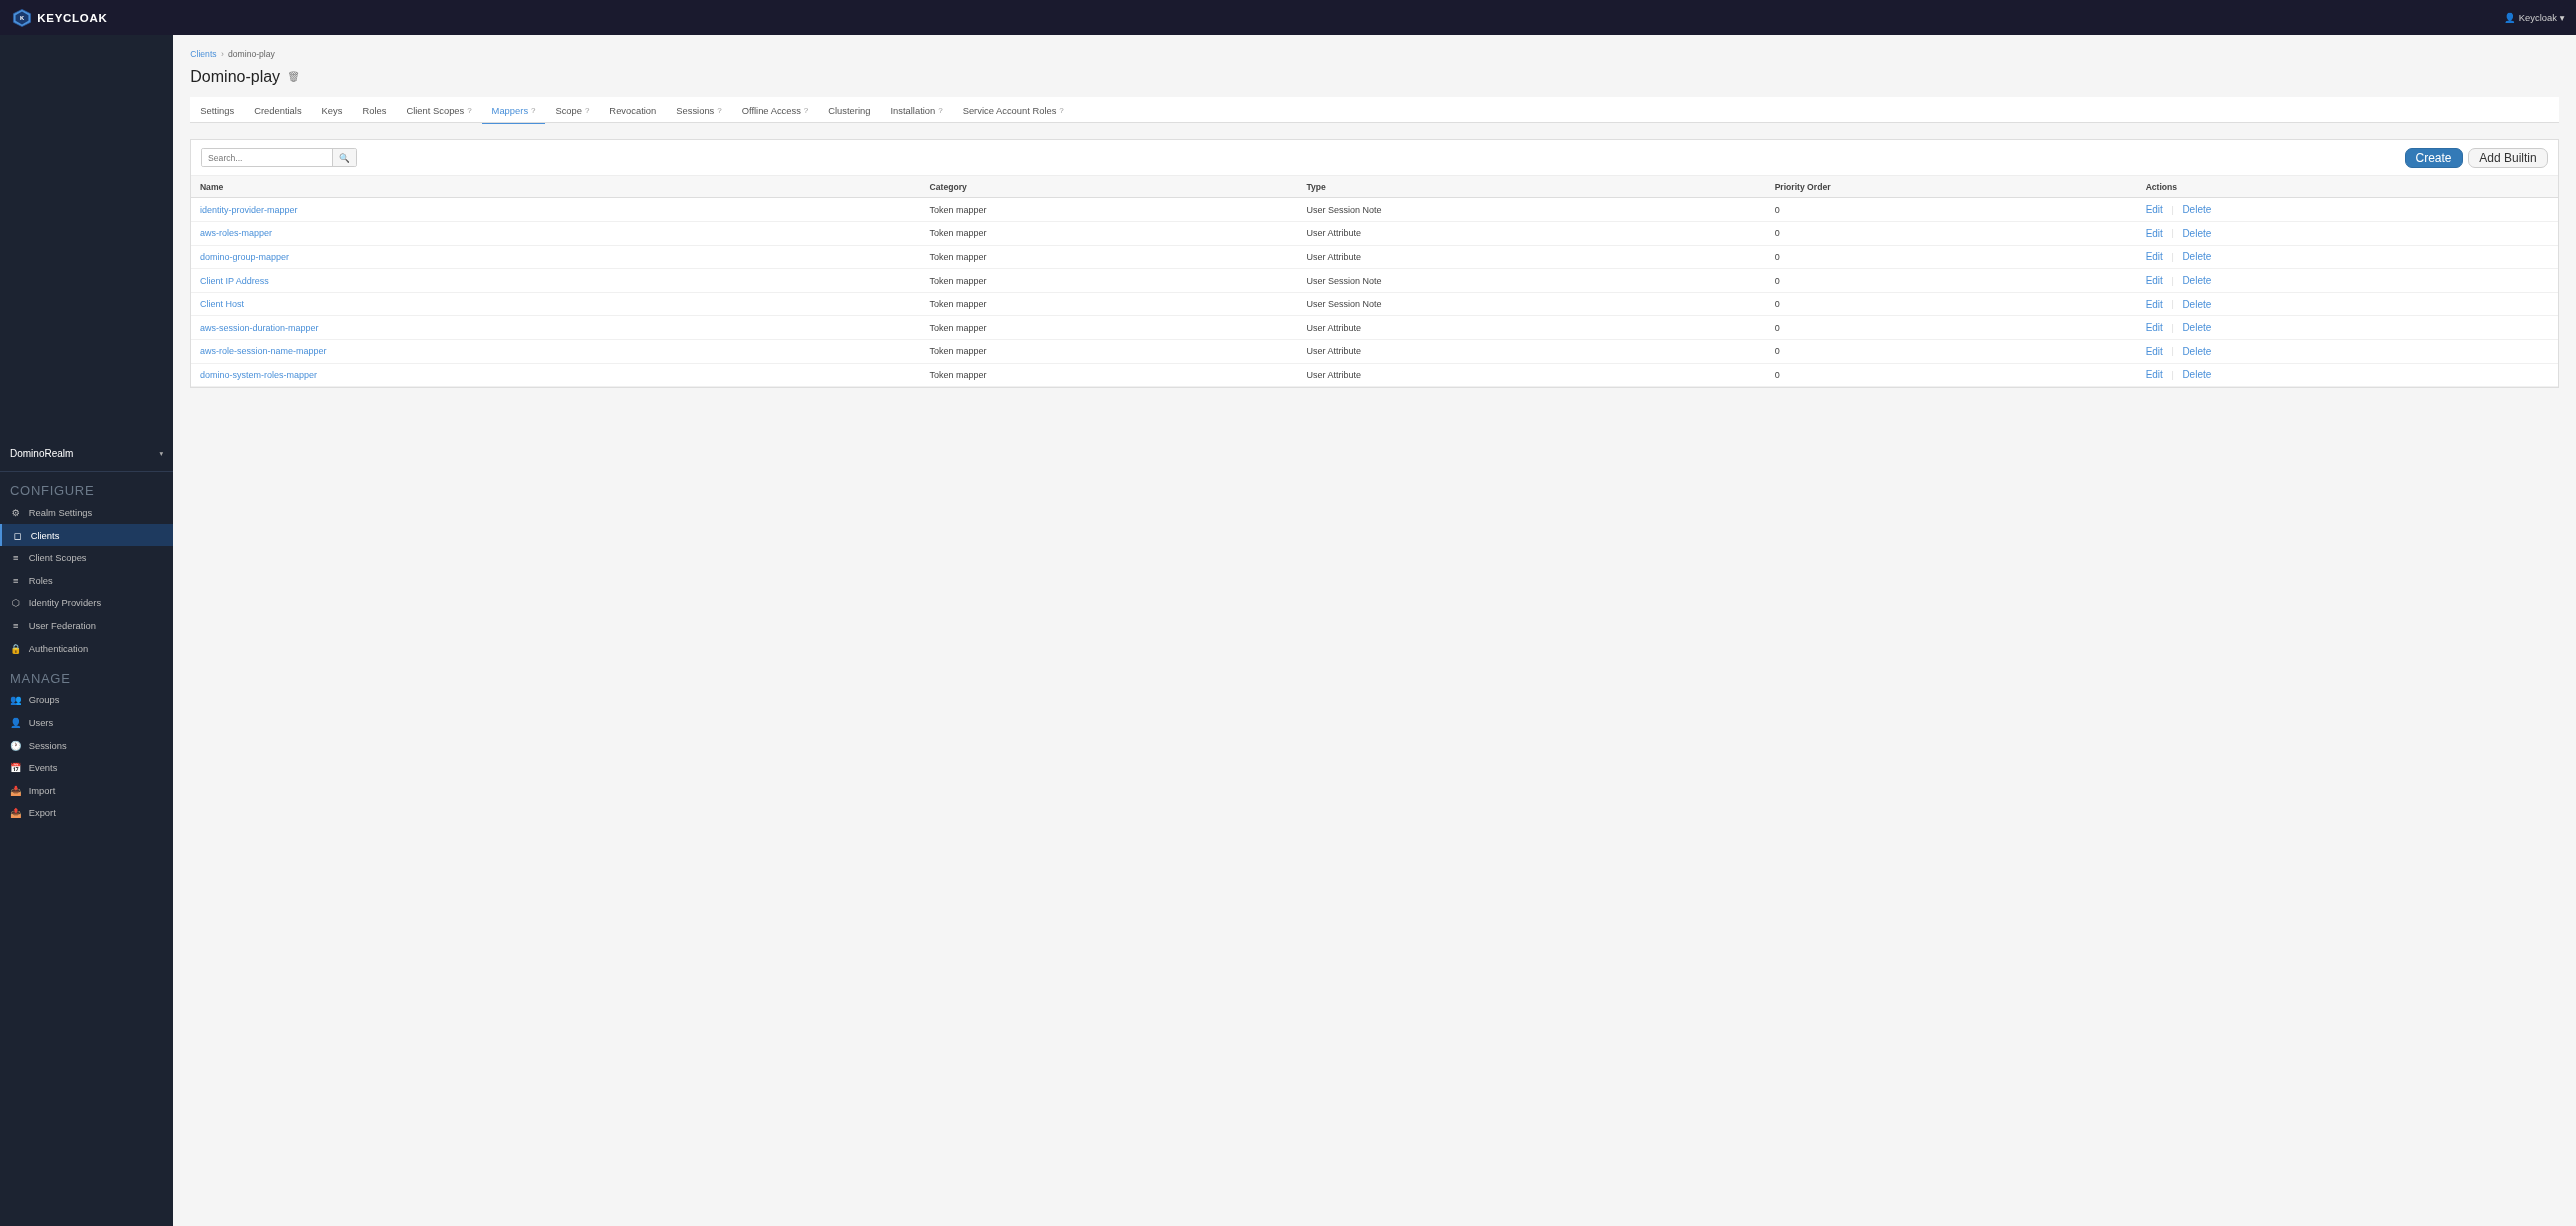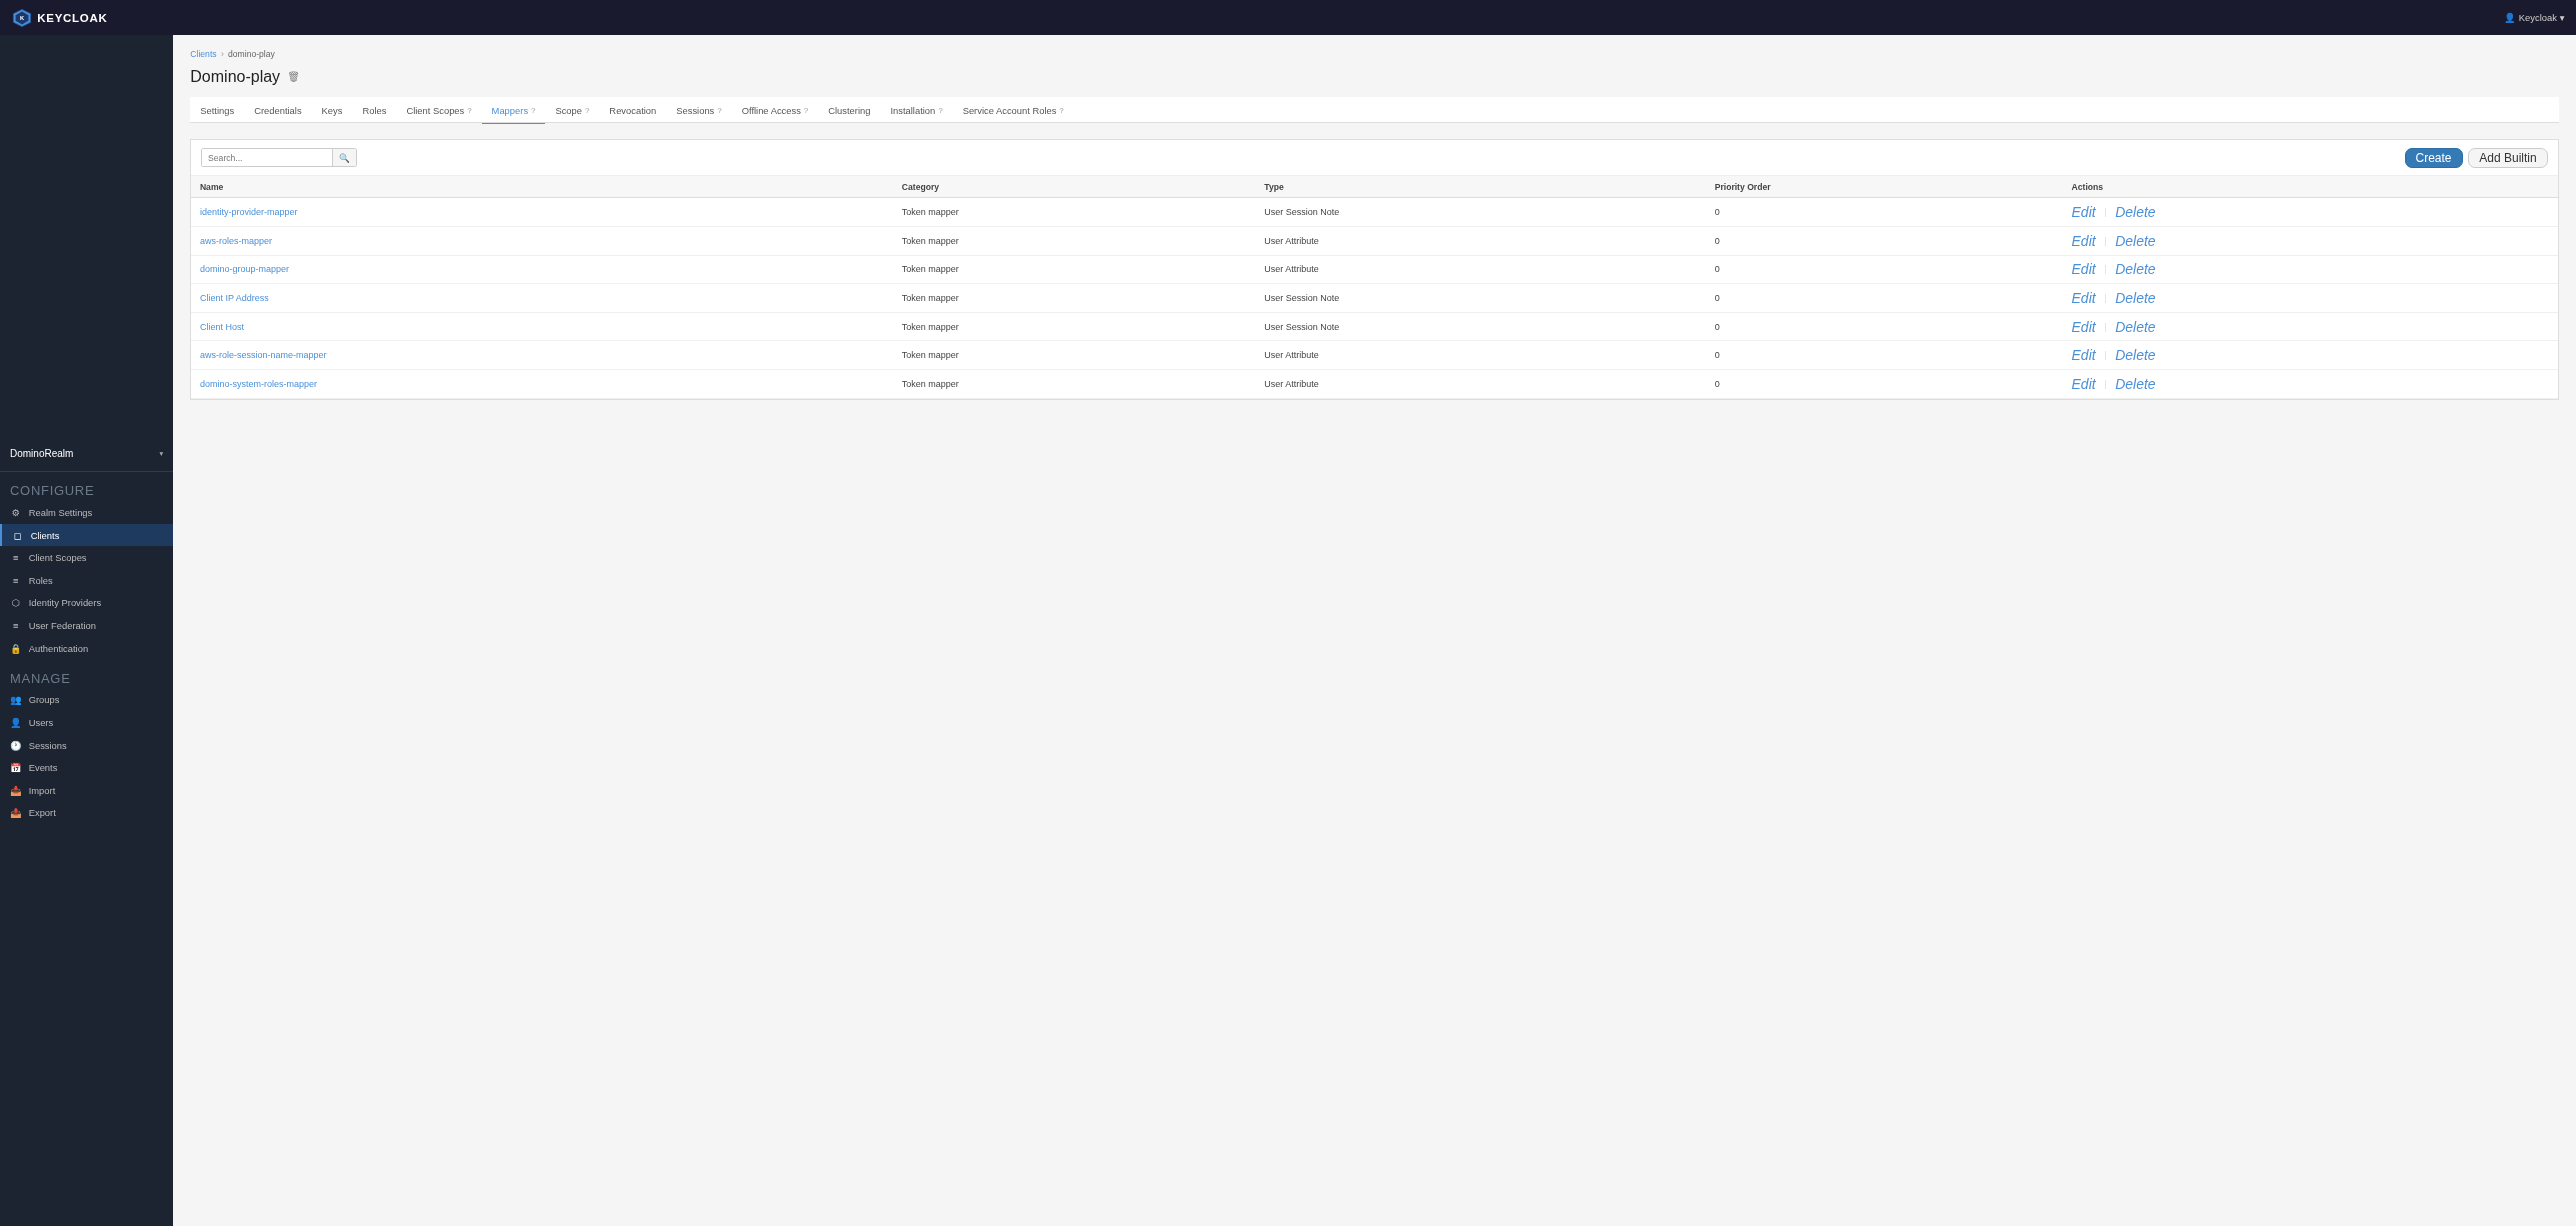--- a/index.html
+++ b/index.html
@@ -243,26 +243,25 @@
       text-decoration: none;
     }
     .data-table .actions-cell {
       display: flex;
       gap: 8.6px;
       align-items: center;
     }
     .action-link {
       color: #4a90d9;
       cursor: pointer;
-      font-size: 14px;
+      font-size: 10px;
       text-decoration: none;
       background: none;
       border: none;
       padding: 0;
-      font-style: italic;
     }
     .action-sep {
       color: #ddd;
     }
 
     
     ::-webkit-scrollbar { width: 4.3px; height: 4.3px; }
     ::-webkit-scrollbar-track { background: #f1f1f1; }
     ::-webkit-scrollbar-thumb { background: #c1c1c1; border-radius: 2.2px; }
   </style>
@@ -498,20 +497,33 @@
       <td>0</td>
       <td>
         <div class="actions-cell">
           <button class="action-link">Edit</button>
           <span class="action-sep">|</span>
           <button class="action-link">Delete</button>
         </div>
       </td>
     </tr>
               <tr>
+      <td><a href="#">aws-session-duration-mapper</a></td>
+      <td>Token mapper</td>
+      <td>User Attribute</td>
+      <td>0</td>
+      <td>
+        <div class="actions-cell">
+          <button class="action-link">Edit</button>
+          <span class="action-sep">|</span>
+          <button class="action-link">Delete</button>
+        </div>
+      </td>
+    </tr>
+              <tr>
       <td><a href="#">aws-role-session-name-mapper</a></td>
       <td>Token mapper</td>
       <td>User Attribute</td>
       <td>0</td>
       <td>
         <div class="actions-cell">
           <button class="action-link">Edit</button>
           <span class="action-sep">|</span>
           <button class="action-link">Delete</button>
         </div>

